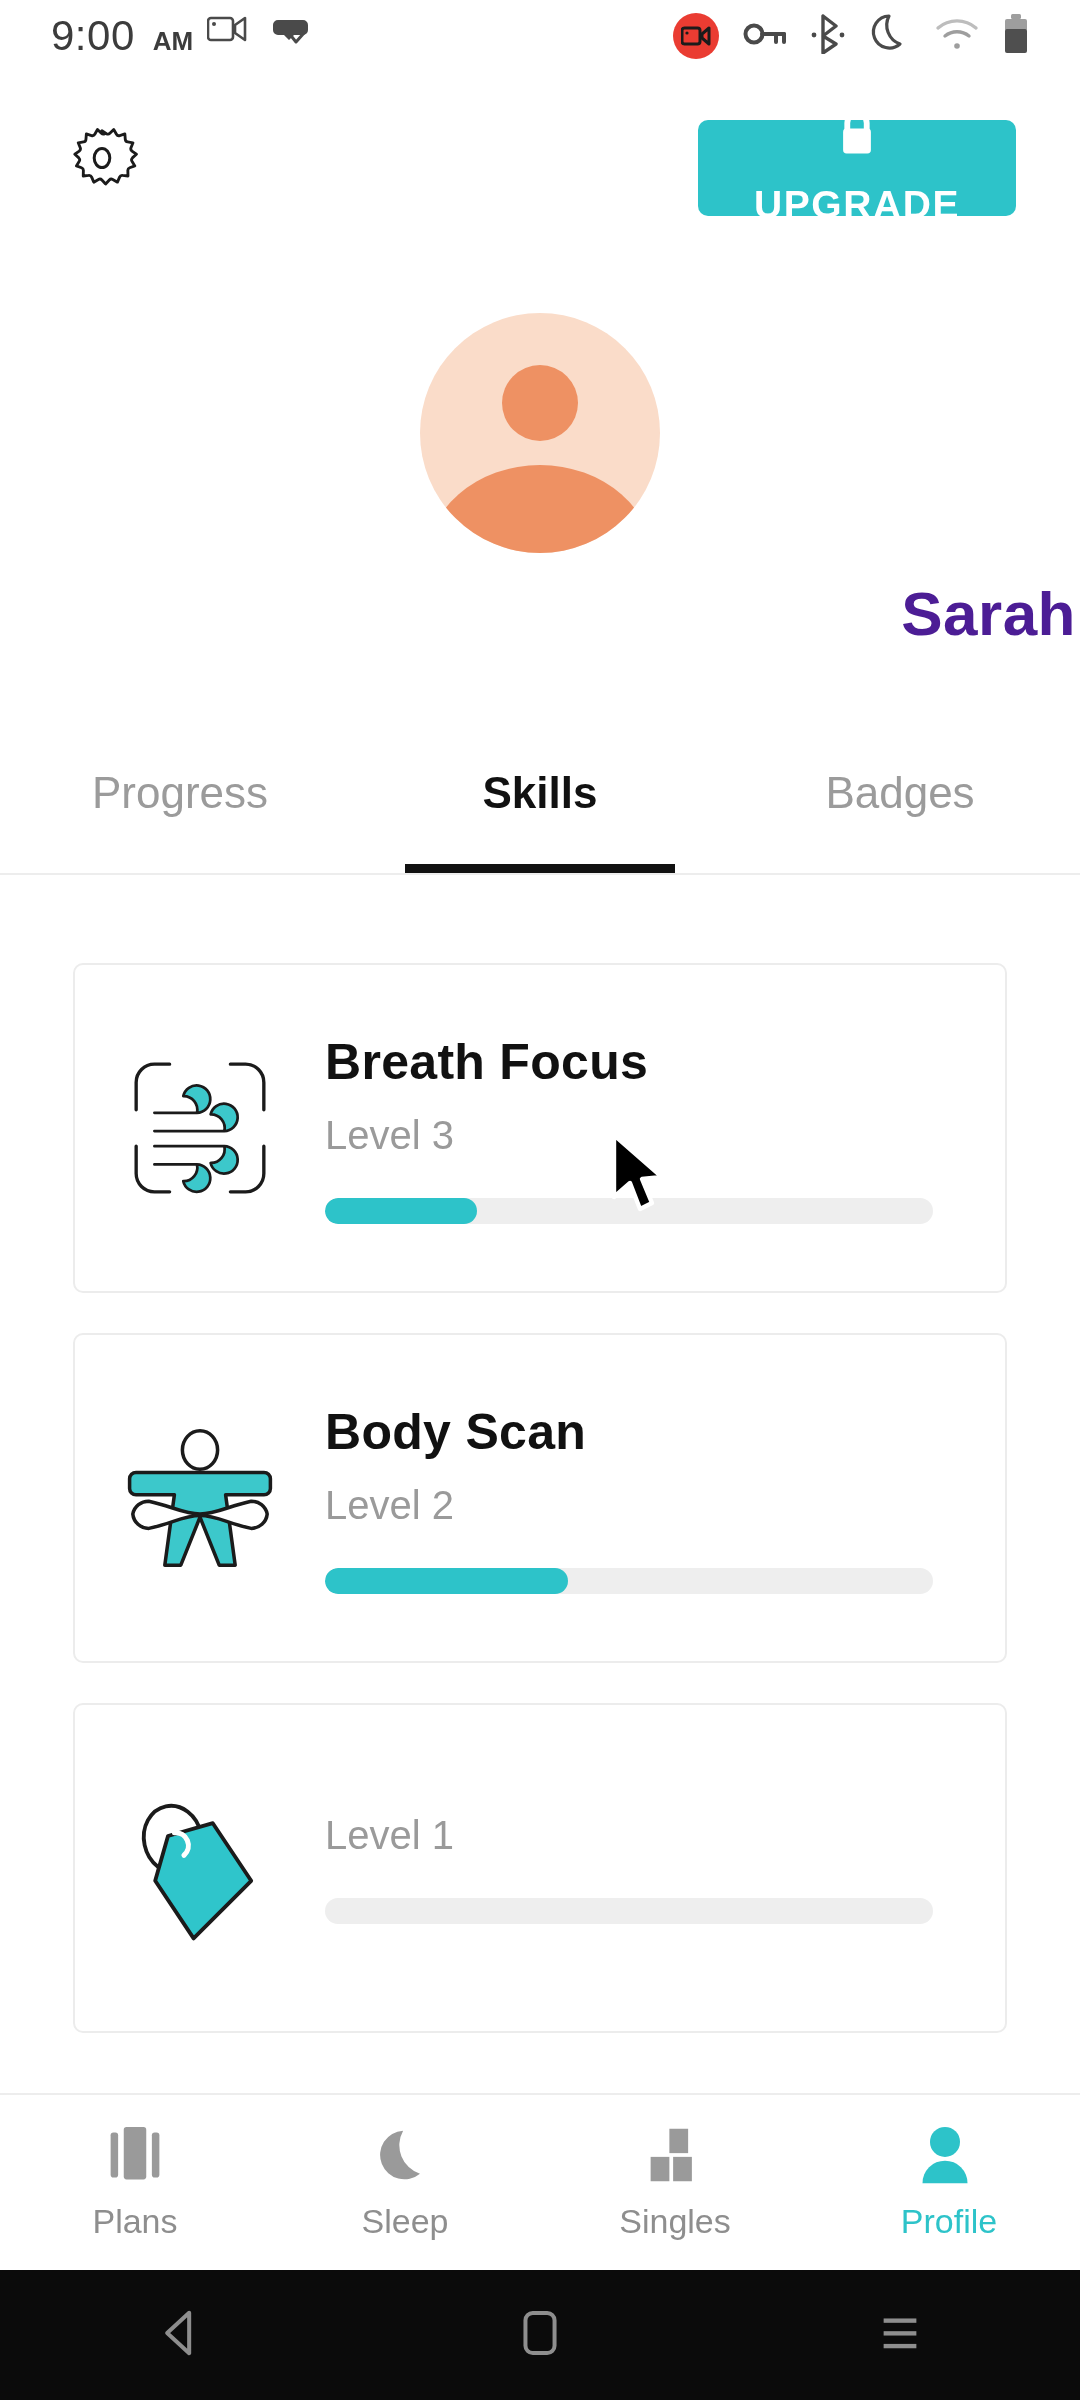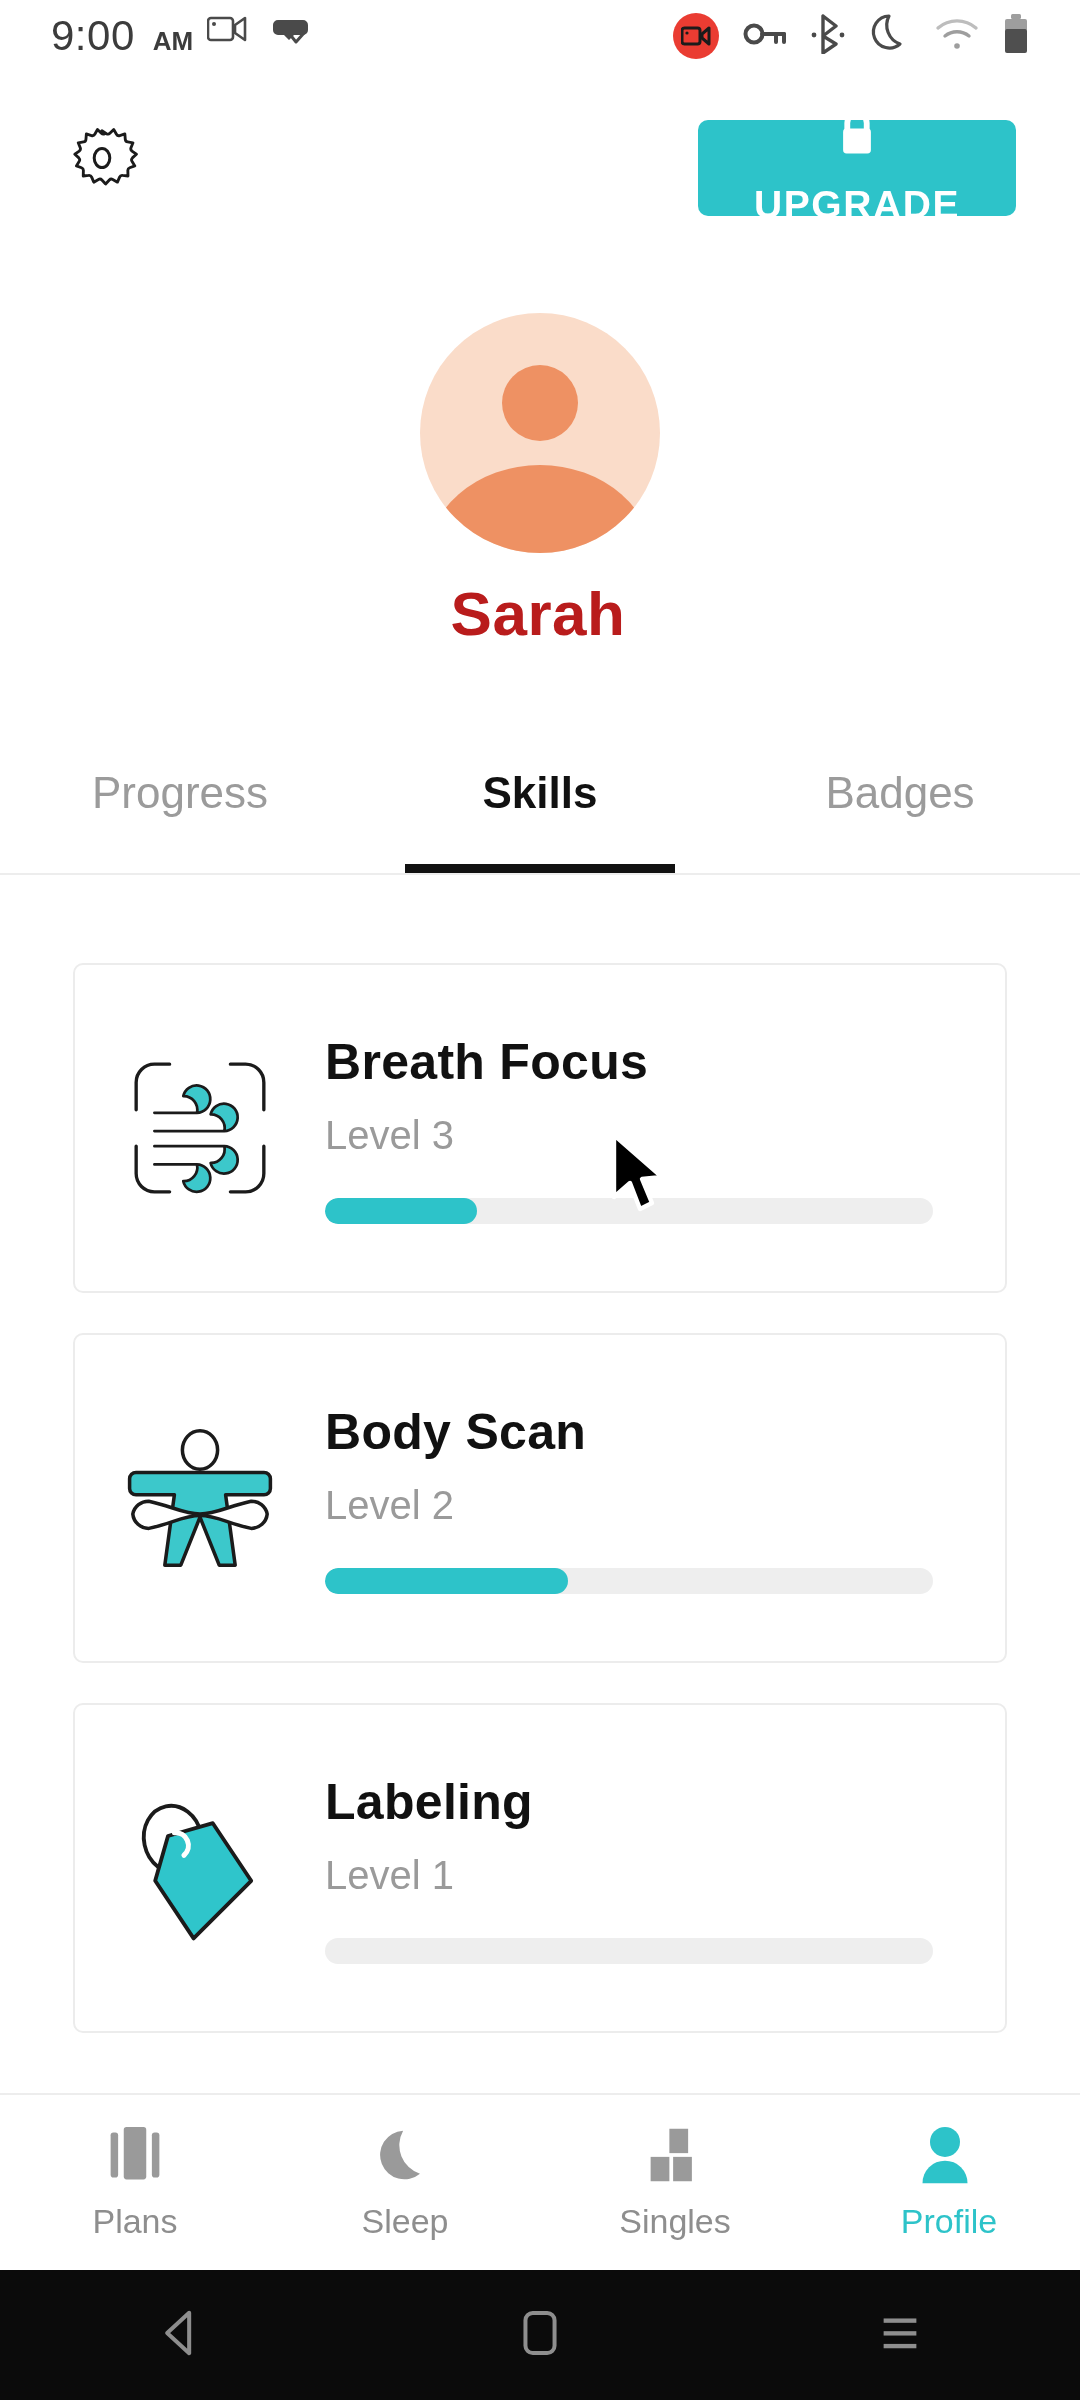--- a/index.html
+++ b/index.html
@@ -83,22 +83,22 @@
   }
   .avatar-body {
     position: absolute; left: 50%; top: 152px;
     transform: translateX(-50%);
     width: 230px; height: 200px;
     border-radius: 50%;
     background: #EE9163;
   }
   .username {
     position: absolute; left: 0; top: 578px;
-    width: 1076px; text-align: center;
-    font-size: 62px; font-weight: 700; color: #b91c1c;
+    width: 1076px; text-align: right;
+    font-size: 62px; font-weight: 700; color: #4c1d95;
     letter-spacing: .5px;
   }
 
   
   .tabs {
     position: absolute; left: 0; top: 740px;
     width: 1080px; height: 135px;
     display: flex;
     border-bottom: 2px solid #ededed;
   }
@@ -346,21 +346,20 @@
 
     <div class="card">
       <div class="card-icon">
         <svg width="160" height="160" viewBox="0 0 100 100">
           <ellipse cx="33" cy="32" rx="18" ry="21" fill="none" stroke="#1b1b1b" stroke-width="2.4" transform="rotate(-12 33 32)"></ellipse>
           <path d="M30 30 L58 22 L82 58 L46 94 L22 58 Z" fill="#2FC5CB" stroke="#1b1b1b" stroke-width="2.4" stroke-linejoin="round"></path>
           <path d="M34 28 a8 8 0 0 1 6 14" fill="none" stroke="#ffffff" stroke-width="3.2" stroke-linecap="round"></path>
         </svg>
       </div>
       <div class="card-body">
-        <div class="card-title">Labeling</div>
         <div class="card-level">Level 1</div>
         <div class="progress-track">
           <div class="progress-fill" style="width: 0%;"></div>
         </div>
       </div>
     </div>
 
   </div>
 
   <div class="bottomnav">

